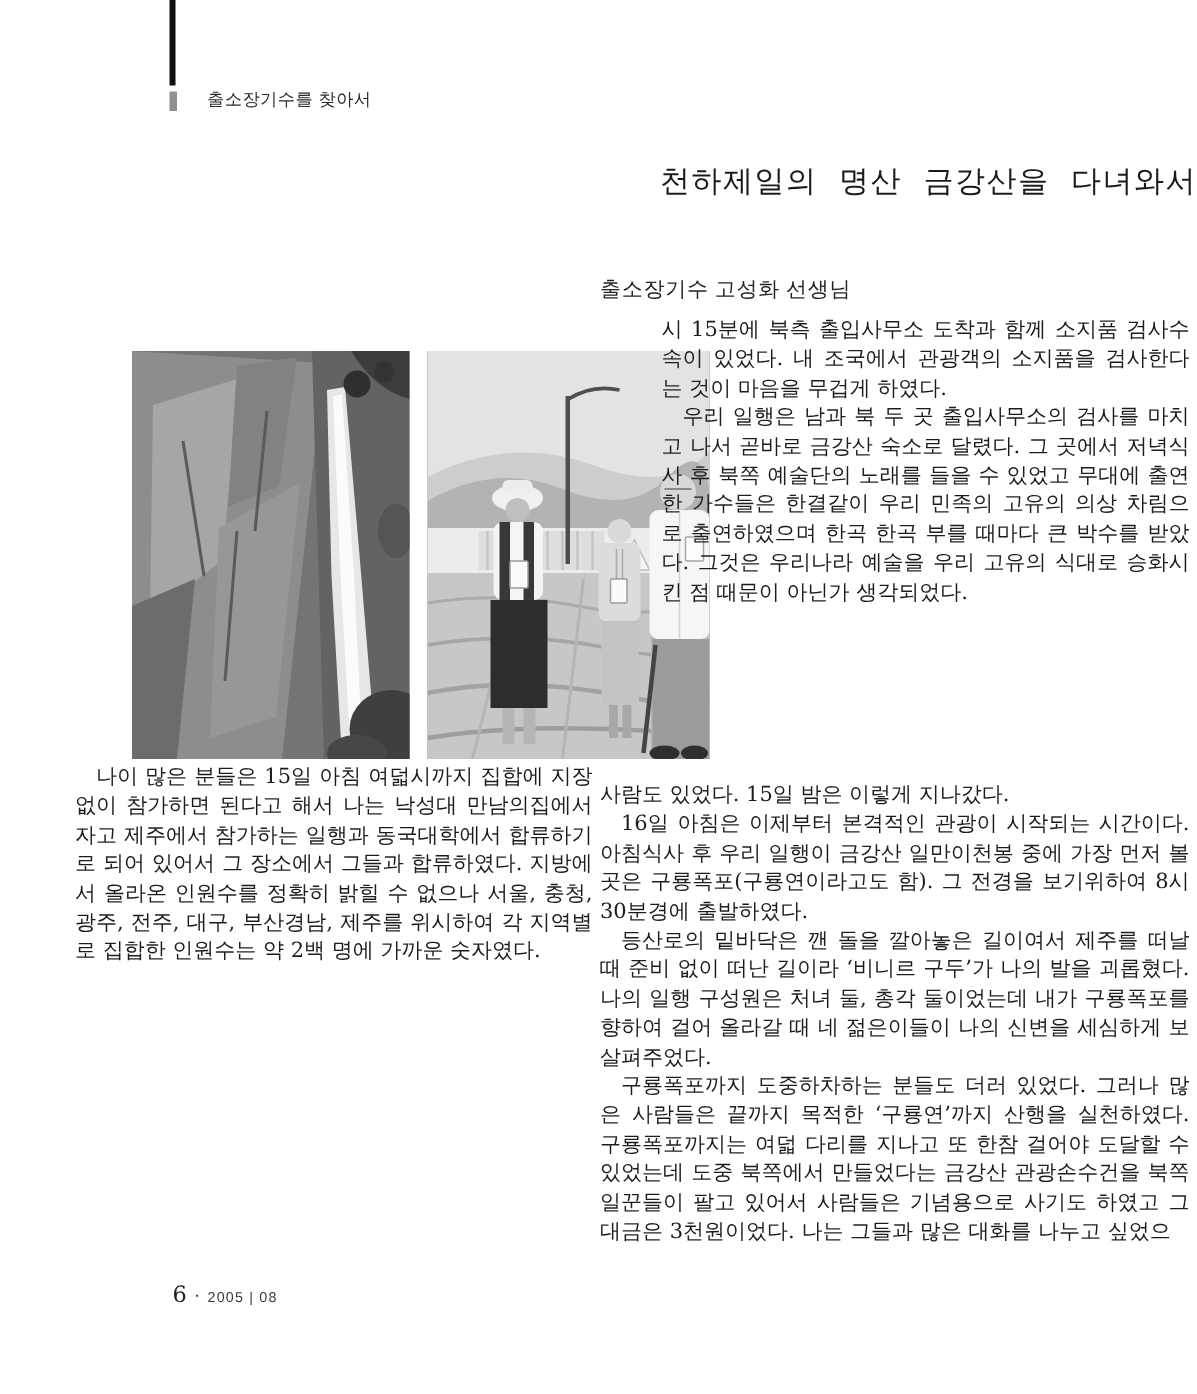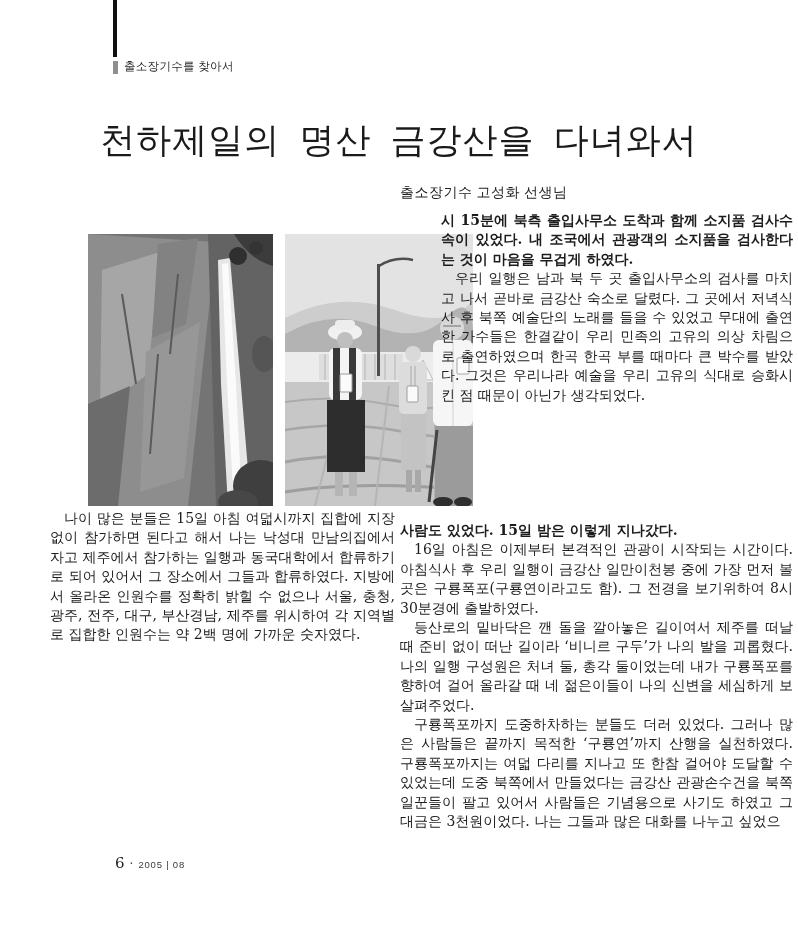--- a/index.html
+++ b/index.html
@@ -4,48 +4,48 @@
 <style>
   html,body{margin:0;padding:0;}
   body{
     width:798px;height:929px;position:relative;background:#ffffff;
     font-family:"DejaVu Serif", serif;color:#1e1e1e;overflow:hidden;
   }
   .abs{position:absolute;}
   
   .edge-bar{left:113px;top:0;width:4px;height:57px;background:#101010;}
   
-  .section-marker{left:113px;top:59px;height:15px;display:flex;align-items:flex-end;gap:6px;}
+  .section-marker{left:113px;top:59px;height:15px;display:flex;align-items:flex-end;gap:20px;}
   .marker-bar{width:5px;height:13px;background:#8f8f8f;}
   .section-label{
     font-family:"Liberation Sans", sans-serif;font-size:11.5px;color:#2a2a2a;
     letter-spacing:0.3px;white-space:nowrap;
   }
   
   .title{
-    left:0;top:94px;width:798px;text-align:center;
-    font-size:35px;font-weight:400;letter-spacing:1px;word-spacing:7px;color:#1a1a1a;
+    left:0;top:94px;width:798px;text-align:right;
+    font-size:20px;font-weight:400;letter-spacing:1px;word-spacing:7px;color:#1a1a1a;
   }
   
   .byline{
     left:400px;top:184px;width:300px;text-align:left;
     font-size:14px;color:#222;letter-spacing:0.5px;font-family:Liberation Serif, serif;
   }
   
   .photo{border:0;line-height:0;background:#888;}
   .photo svg{display:block;}
   .photo-1{left:48px;top:218px;width:185px;height:272px;}
   .photo-2{left:245px;top:218px;width:188px;height:272px;}
   
   .col{
     font-size:14px;line-height:19.4px;text-align:justify;
     word-break:break-all;overflow:hidden;color:#1c1c1c;
   }
   .col p{margin:0;text-indent:14px;}
-  .col p.cont{text-indent:0;font-weight:bold;}
+  .col p.cont{text-indent:0;}
   .col-left{left:50px;top:509px;width:345px;height:350px;}
   .col-right-upper{left:441px;top:211px;width:352px;height:300px;}
   .col-right-lower{left:400px;top:521px;width:393px;height:345px;}
   
   .footer{left:115px;top:854px;display:flex;align-items:baseline;gap:5px;white-space:nowrap;}
   .footer .pagenum{font-size:15px;color:#222;}
   .footer .dot{font-size:12px;color:#444;}
   .footer .issue{font-size:9.5px;letter-spacing:0.8px;color:#3a3a3a;font-family:"Liberation Sans", sans-serif;}
 </style>
 </head>

